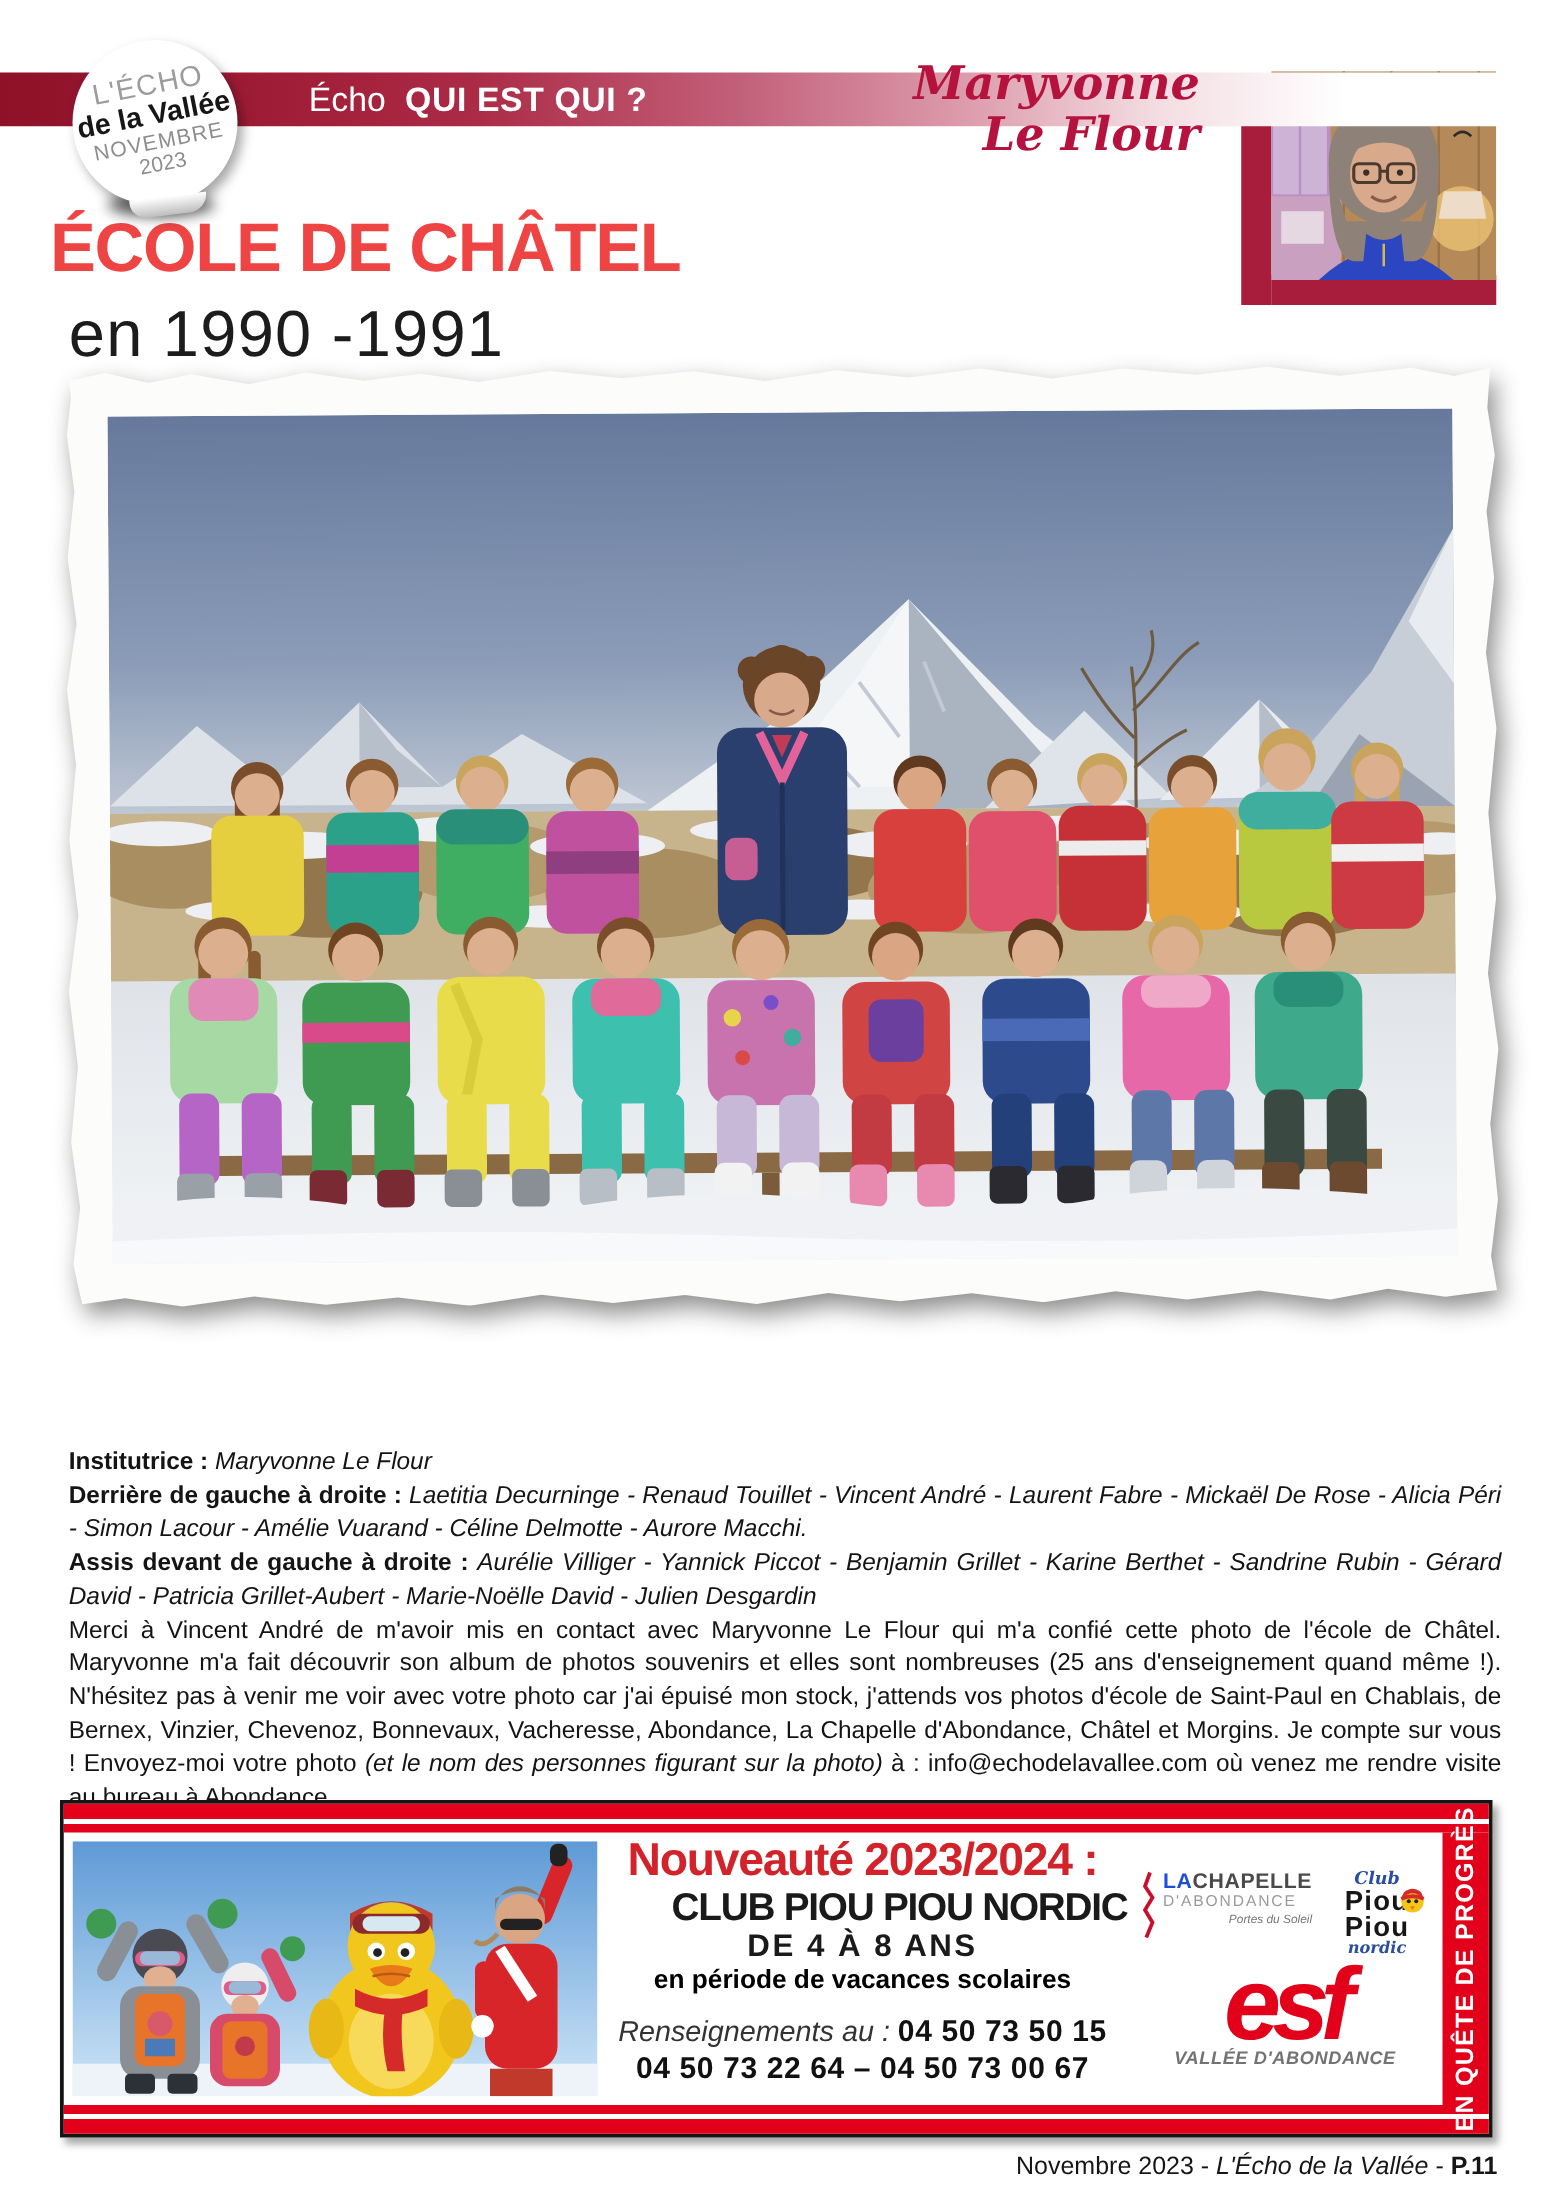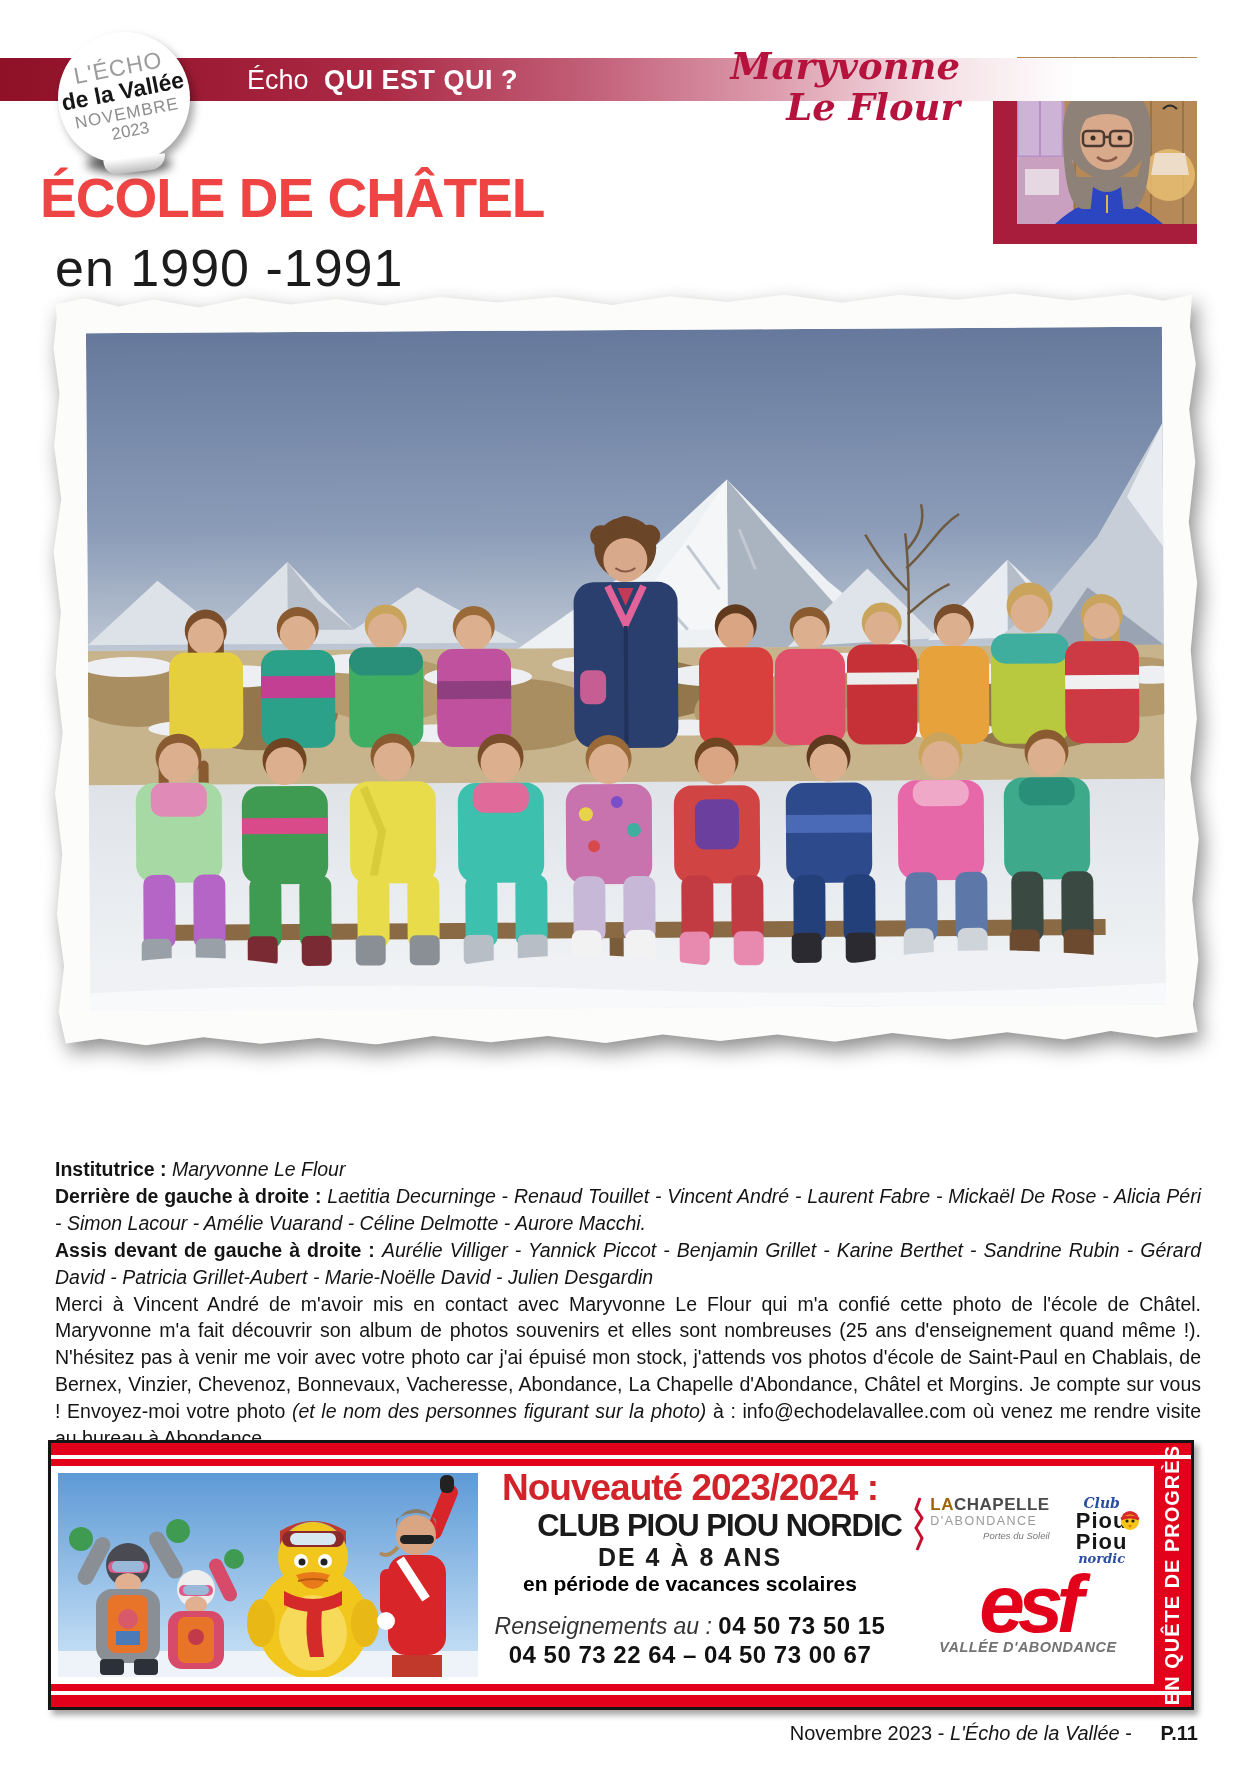--- a/index.html
+++ b/index.html
@@ -65,39 +65,39 @@
   .ad-h4{color:#000000;font-weight:700;font-size:21px;line-height:24px;}
   .ad-info{margin-top:16px;white-space:nowrap;}
   .ad-info-label{font-style:italic;font-size:23px;color:#333;}
   .ad-phone{font-weight:800;font-size:24px;letter-spacing:.5px;color:#111;}
   .ad-phone2{font-weight:800;font-size:24px;letter-spacing:.5px;color:#111;line-height:30px;white-space:nowrap;}
   .ad-logos{flex:0 0 252px;display:flex;flex-direction:column;align-items:center;justify-content:center;gap:4px;}
   .logo-row{display:flex;align-items:flex-start;gap:10px;}
   .chapelle{display:flex;gap:4px;align-items:flex-start;}
   .chapelle-text{text-align:left;}
   .chapelle-l1{font-size:17px;font-weight:700;line-height:18px;letter-spacing:.5px;}
-  .chapelle-la{color:#a16207;}
+  .chapelle-la{color:#1d4ed8;}
   .chapelle-rest{color:#4a4a4a;}
   .chapelle-l2{font-size:12.5px;color:#9a9a9a;letter-spacing:1.5px;line-height:15px;}
   .chapelle-l3{font-size:9.5px;color:#777;font-style:italic;text-align:right;line-height:13px;}
   .pioupiou{position:relative;text-align:center;width:84px;}
   .piou-club{font-family:"DejaVu Serif",serif;font-style:italic;font-weight:bold;color:#2b4ea0;font-size:14px;line-height:14px;}
   .piou-word{font-weight:800;font-size:22px;line-height:21px;color:#161616;letter-spacing:1px;}
   .piou-nordic{font-family:"DejaVu Serif",serif;font-style:italic;font-weight:bold;color:#2b4ea0;font-size:13px;line-height:14px;}
   .piou-chick{position:absolute;right:2px;top:12px;}
   .esf{text-align:center;margin-top:2px;}
   .esf-word{font-size:82px;line-height:64px;font-weight:800;font-style:italic;color:#e2001a;letter-spacing:-7px;}
   .esf-sub{font-size:14.5px;font-weight:700;font-style:italic;color:#737373;letter-spacing:.5px;margin-top:3px;}
   .ad-sidebar{flex:0 0 37px;background:#e2001a;display:flex;align-items:center;justify-content:center;}
   .ad-sidebar-text{writing-mode:vertical-rl;transform:rotate(180deg);color:#ffffff;font-weight:800;
     font-size:20px;letter-spacing:1px;white-space:nowrap;}
   
   .footer{position:absolute;top:1722px;right:54px;font-size:20px;color:#161616;white-space:nowrap;}
   .footer .f-journal{font-style:italic;}
-  .footer .f-page{font-weight:800;margin-left:23px;}
+  .footer .f-page{font-weight:800;}
 </style>
 </head>
 <body>
 
 <div class="banner">
   <div class="banner-text">
     <span class="bt-prefix">Écho</span>
     <span class="bt-strong">QUI EST QUI ?</span>
   </div>
 </div>

